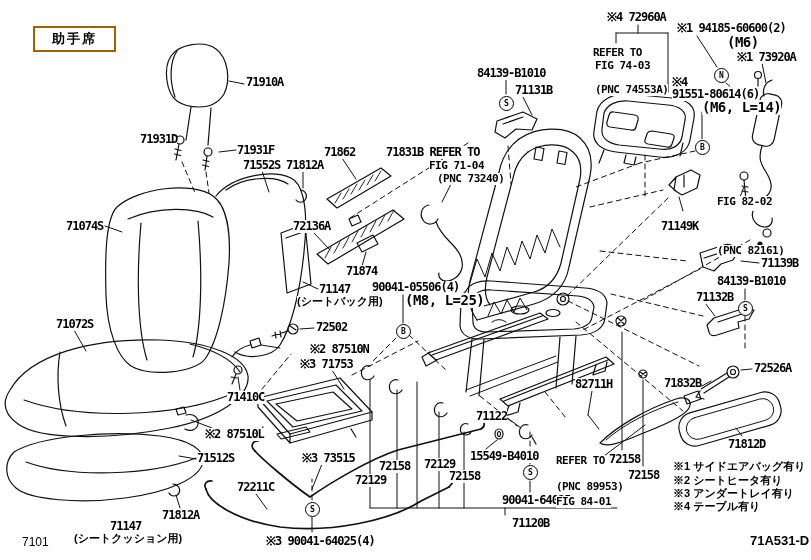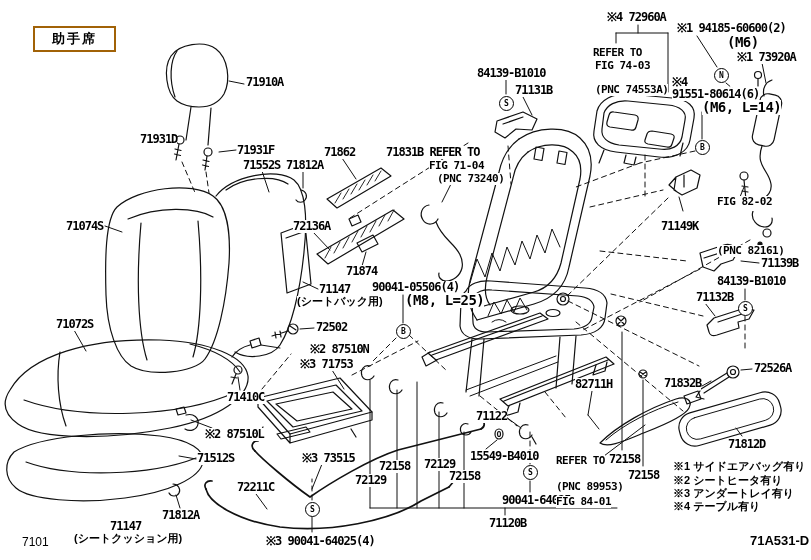--- a/index.html
+++ b/index.html
@@ -243,21 +243,21 @@
       <div class="part-label" style="left: 110px; top: 520px;">71147</div>
       <div class="part-label jp" style="left: 74px; top: 533px;">(シートクッション用)</div>
       <div class="part-label" style="left: 266px; top: 535px;">※3 90041-64025(4)</div>
       <div class="part-label" style="left: 379px; top: 460px;">72158</div>
       <div class="part-label" style="left: 355px; top: 474px;">72129</div>
       <div class="part-label" style="left: 424px; top: 458px;">72129</div>
       <div class="part-label" style="left: 449px; top: 470px;">72158</div>
       <div class="part-label" style="left: 476px; top: 410px;">71122</div>
       <div class="part-label" style="left: 470px; top: 450px;">15549-B4010</div>
       <div class="part-label" style="left: 502px; top: 494px;">90041-64025</div>
-      <div class="part-label" style="left: 489px; top: 517px;">71120B</div>
+      <div class="part-label" style="left: 512px; top: 517px;">71120B</div>
       <div class="part-label" style="left: 575px; top: 378px;">82711H</div>
       <div class="part-label s" style="left: 556px; top: 455px;">REFER TO</div>
       <div class="part-label s" style="left: 556px; top: 468px; margin-top: 28px;">FIG 84-01</div>
       <div class="part-label s" style="left: 556px; top: 481px;">(PNC 89953)</div>
       <div class="part-label" style="left: 609px; top: 453px;">72158</div>
       <div class="part-label" style="left: 628px; top: 469px;">72158</div>
       <div class="part-label" style="left: 664px; top: 377px;">71832B</div>
       <div class="part-label" style="left: 754px; top: 362px;">72526A</div>
       <div class="part-label" style="left: 728px; top: 438px;">71812D</div>
       <div class="marker" style="left: 499px; top: 96px;">S</div>

